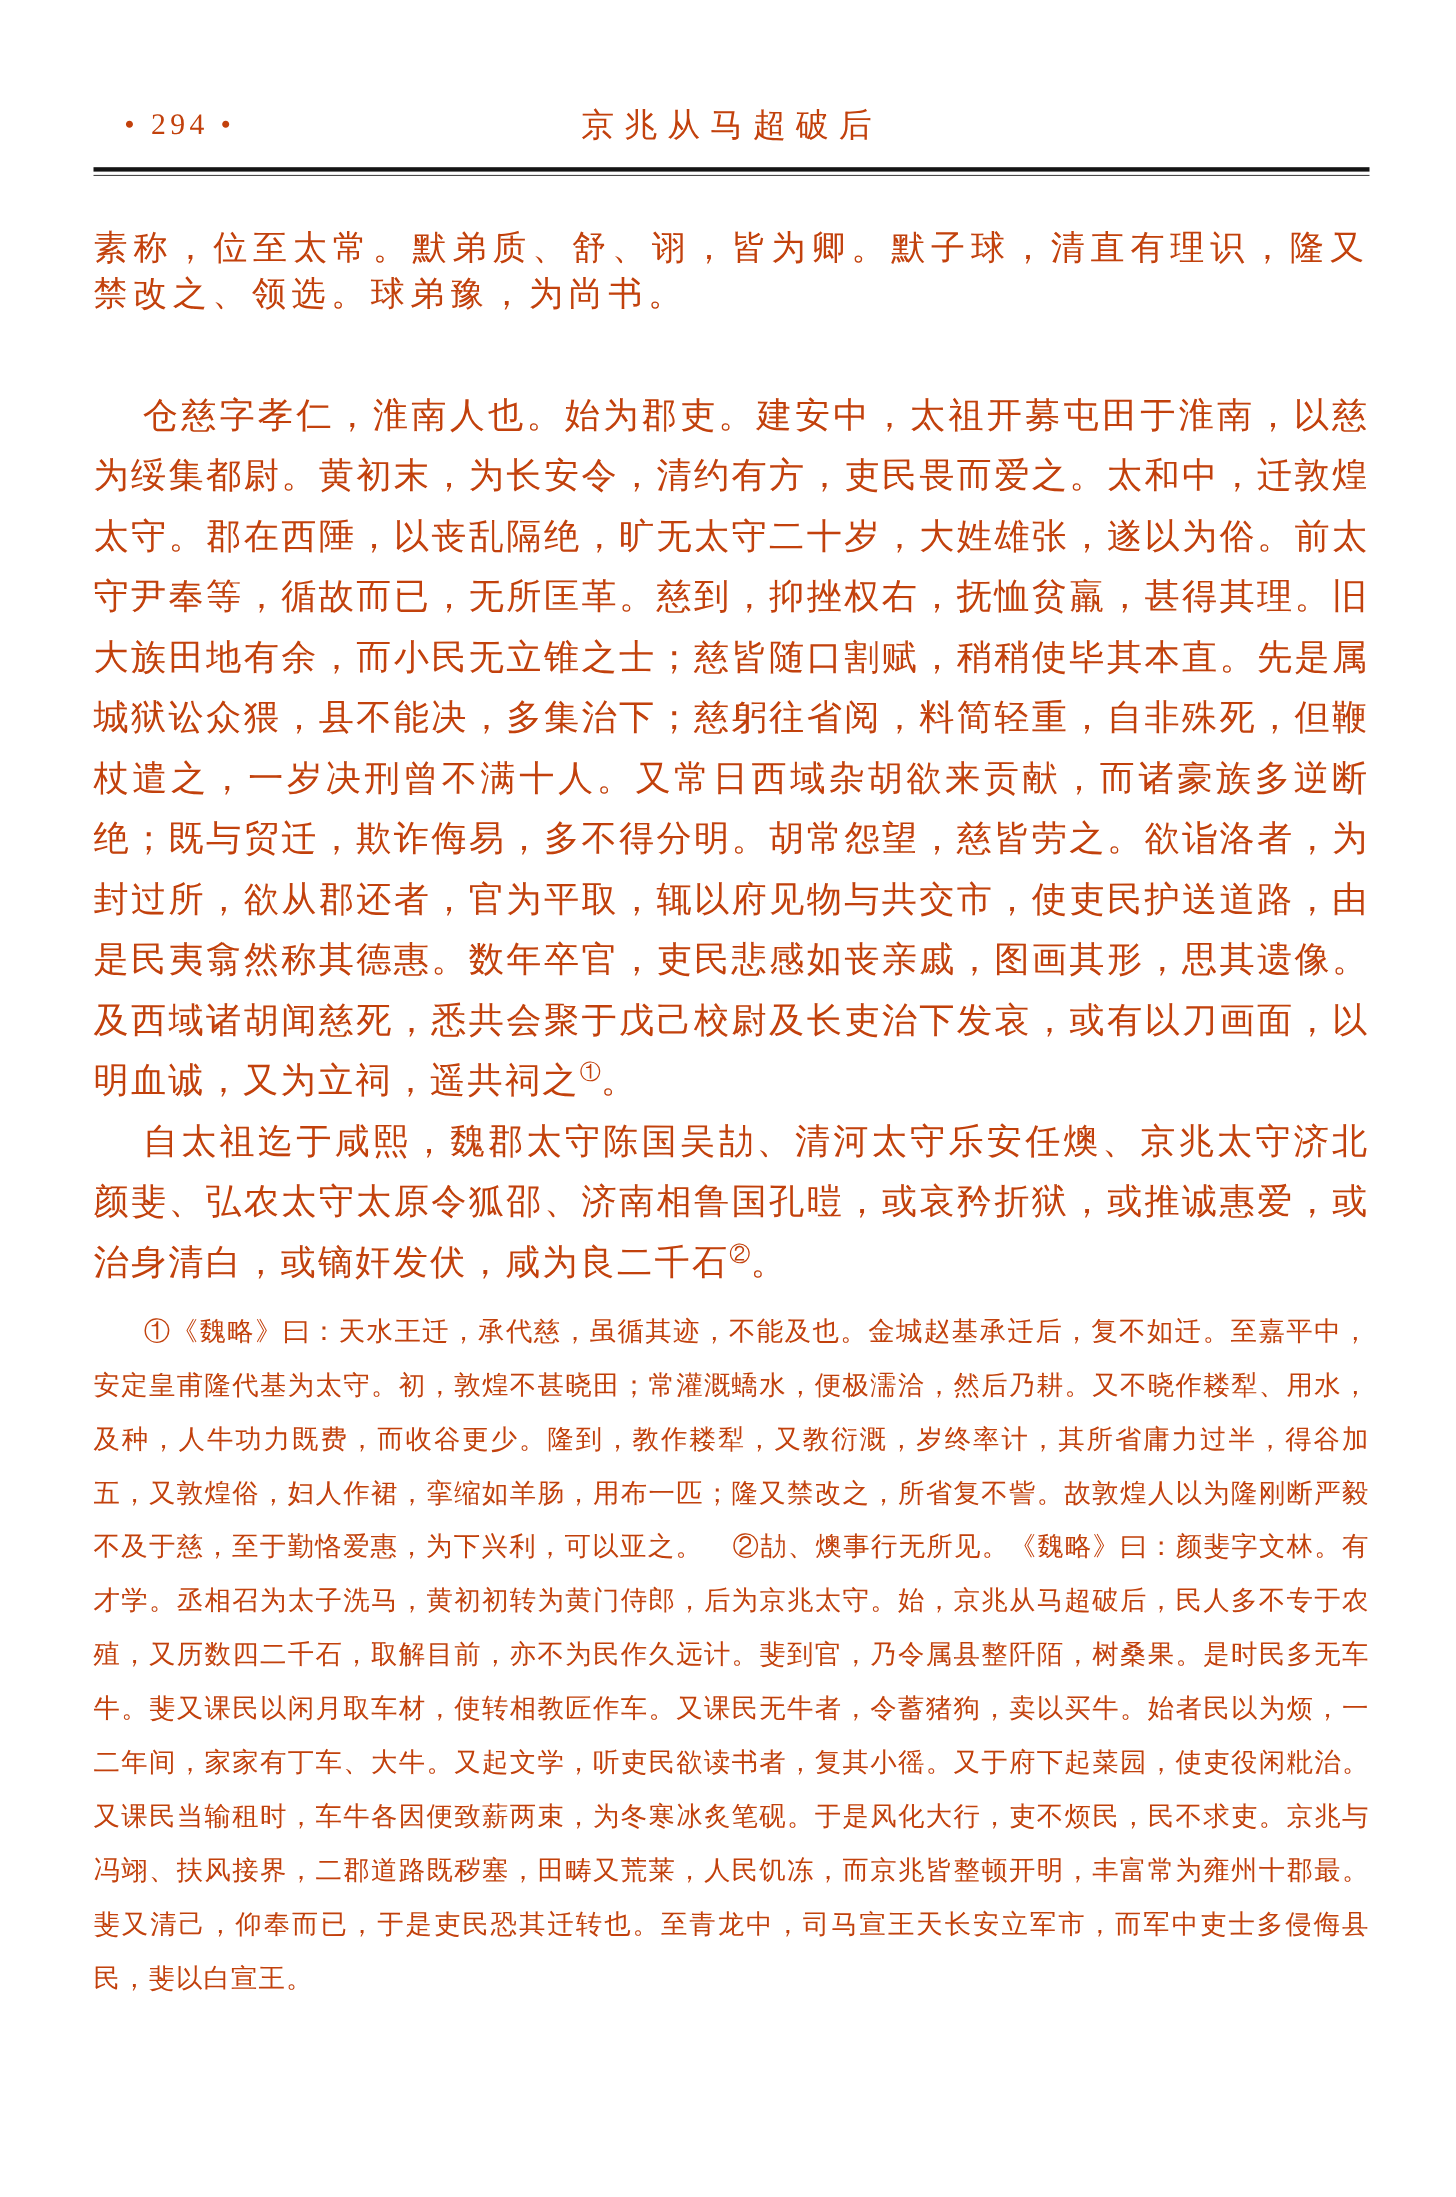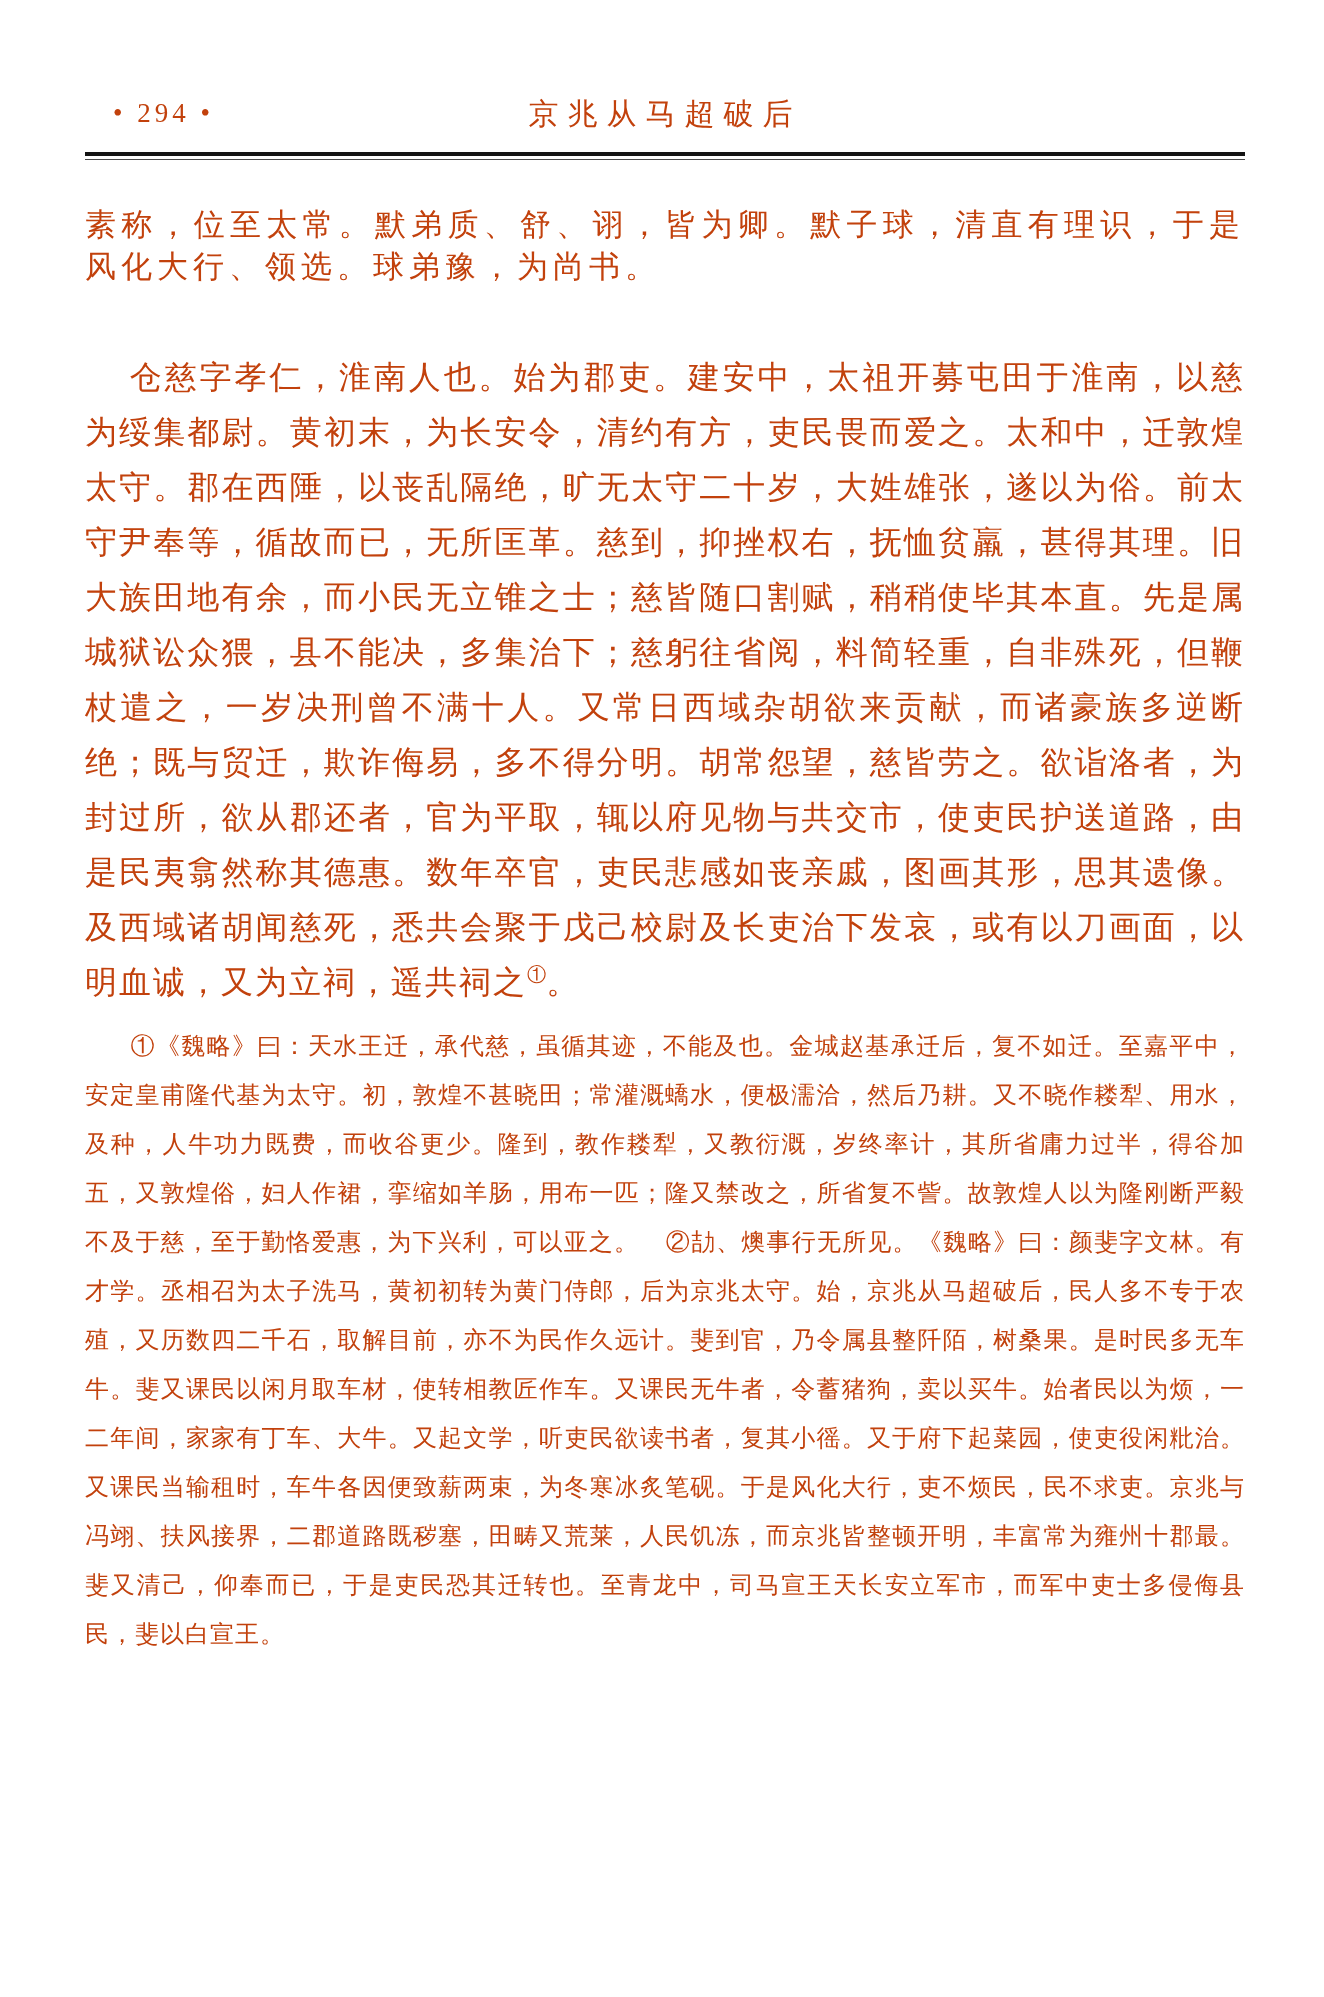--- a/index.html
+++ b/index.html
@@ -101,21 +101,22 @@
 <div class="page">
   <div class="content">
 
     <div class="running-head">
       <span class="page-number">• 294 •</span>
       <span class="book-title">京兆从马超破后</span>
     </div>
     <div class="head-rule-thick"></div>
     <div class="head-rule-thin"></div>
 
-    <p class="para-continuation">素称，位至太常。默弟质、舒、诩，皆为卿。默子球，清直有理识，于是风化大行、领选。球弟豫，为尚书。</p>
+    <p class="para-continuation">素称，位至太常。默弟质、舒、诩，皆为卿。默子球，清直有理识，隆又禁改之、领选。球弟豫，为尚书。</p>
 
     <p class="para-main para-first"><span>仓慈字孝仁，淮南人也。始为郡吏。建安中，太祖开募屯田于淮南，以慈为绥集都尉。黄初末，为长安令，清约有方，吏民畏而爱之。太和中，迁敦煌太守。郡在西陲，以丧乱隔绝，旷无太守二十岁，大姓雄张，遂以为俗。前太守尹奉等，循故而已，无所匡革。慈到，抑挫权右，抚恤贫羸，甚得其理。旧大族田地有余，而小民无立锥之士；慈皆随口割赋，稍稍使毕其本直。先是属城狱讼众猥，县不能决，多集治下；慈躬往省阅，料简轻重，自非殊死，但鞭杖遣之，一岁决刑曾不满十人。又常日西域杂胡欲来贡献，而诸豪族多逆断绝；既与贸迁，欺诈侮易，多不得分明。胡常怨望，慈皆劳之。欲诣洛者，为封过所，欲从郡还者，官为平取，辄以府见物与共交市，使吏民护送道路，由是民夷翕然称其德惠。数年卒官，吏民悲感如丧亲戚，图画其形，思其遗像。及西域诸胡闻慈死，悉共会聚于戊己校尉及长吏治下发哀，或有以刀画面，以明血诚，又为立祠，遥共祠之</span><sup class="footnote-ref">①</sup><span>。</span></p>
 
+    <p class="para-main"><span>自太祖迄于咸熙，魏郡太守陈国吴劼、清河太守乐安任燠、京兆太守济北颜斐、弘农太守太原令狐邵、济南相鲁国孔暟，或哀矜折狱，或推诚惠爱，或治身清白，或镝奸发伏，咸为良二千石</span><sup class="footnote-ref">②</sup><span>。</span></p>
 
     <p class="footnotes"><span>①《魏略》曰：天水王迁，承代慈，虽循其迹，不能及也。金城赵基承迁后，复不如迁。至嘉平中，安定皇甫隆代基为太守。初，敦煌不甚晓田；常灌溉蟜水，便极濡洽，然后乃耕。又不晓作耧犁、用水，及种，人牛功力既费，而收谷更少。隆到，教作耧犁，又教衍溉，岁终率计，其所省庸力过半，得谷加五，又敦煌俗，妇人作裙，挛缩如羊肠，用布一匹；隆又禁改之，所省复不訾。故敦煌人以为隆刚断严毅不及于慈，至于勤恪爱惠，为下兴利，可以亚之。</span><span class="fn-gap"></span><span>②劼、燠事行无所见。《魏略》曰：颜斐字文林。有才学。丞相召为太子洗马，黄初初转为黄门侍郎，后为京兆太守。始，京兆从马超破后，民人多不专于农殖，又历数四二千石，取解目前，亦不为民作久远计。斐到官，乃令属县整阡陌，树桑果。是时民多无车牛。斐又课民以闲月取车材，使转相教匠作车。又课民无牛者，令蓄猪狗，卖以买牛。始者民以为烦，一二年间，家家有丁车、大牛。又起文学，听吏民欲读书者，复其小徭。又于府下起菜园，使吏役闲粃治。又课民当输租时，车牛各因便致薪两束，为冬寒冰炙笔砚。于是风化大行，吏不烦民，民不求吏。京兆与冯翊、扶风接界，二郡道路既秽塞，田畴又荒莱，人民饥冻，而京兆皆整顿开明，丰富常为雍州十郡最。斐又清己，仰奉而已，于是吏民恐其迁转也。至青龙中，司马宣王天长安立军市，而军中吏士多侵侮县民，斐以白宣王。</span></p>
 
   </div>
 </div>
 
 </body></html>

